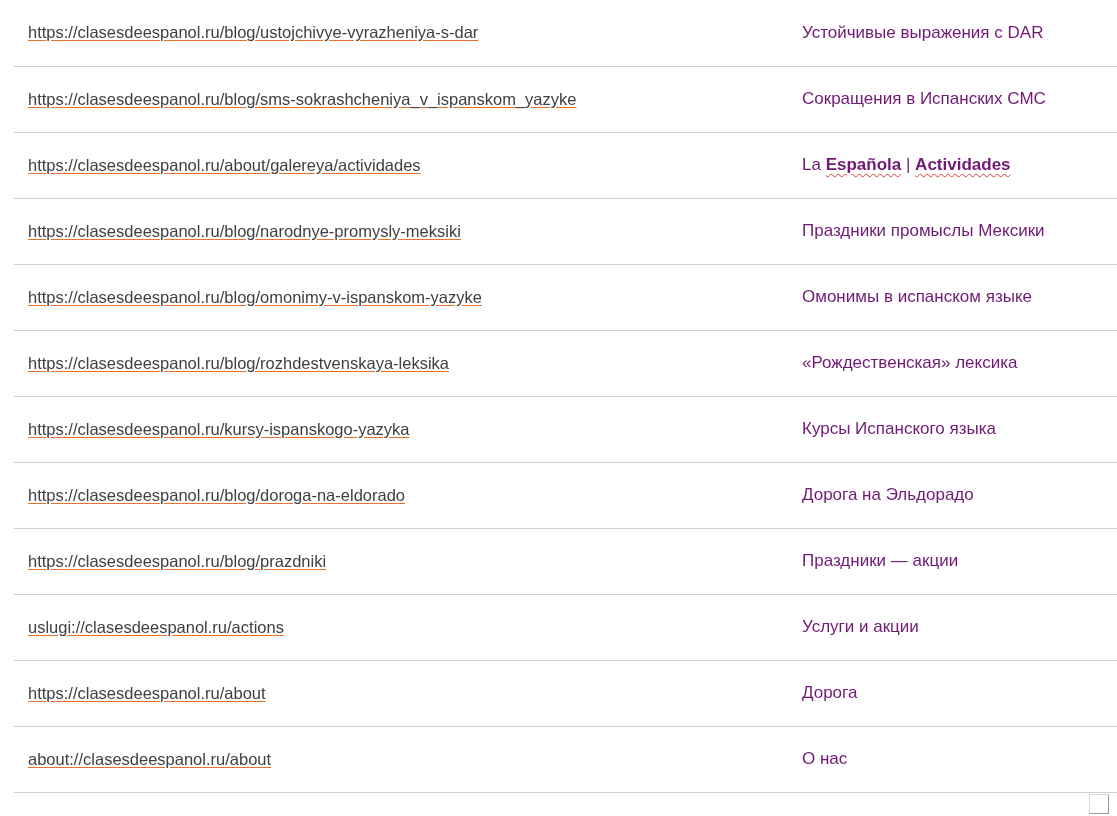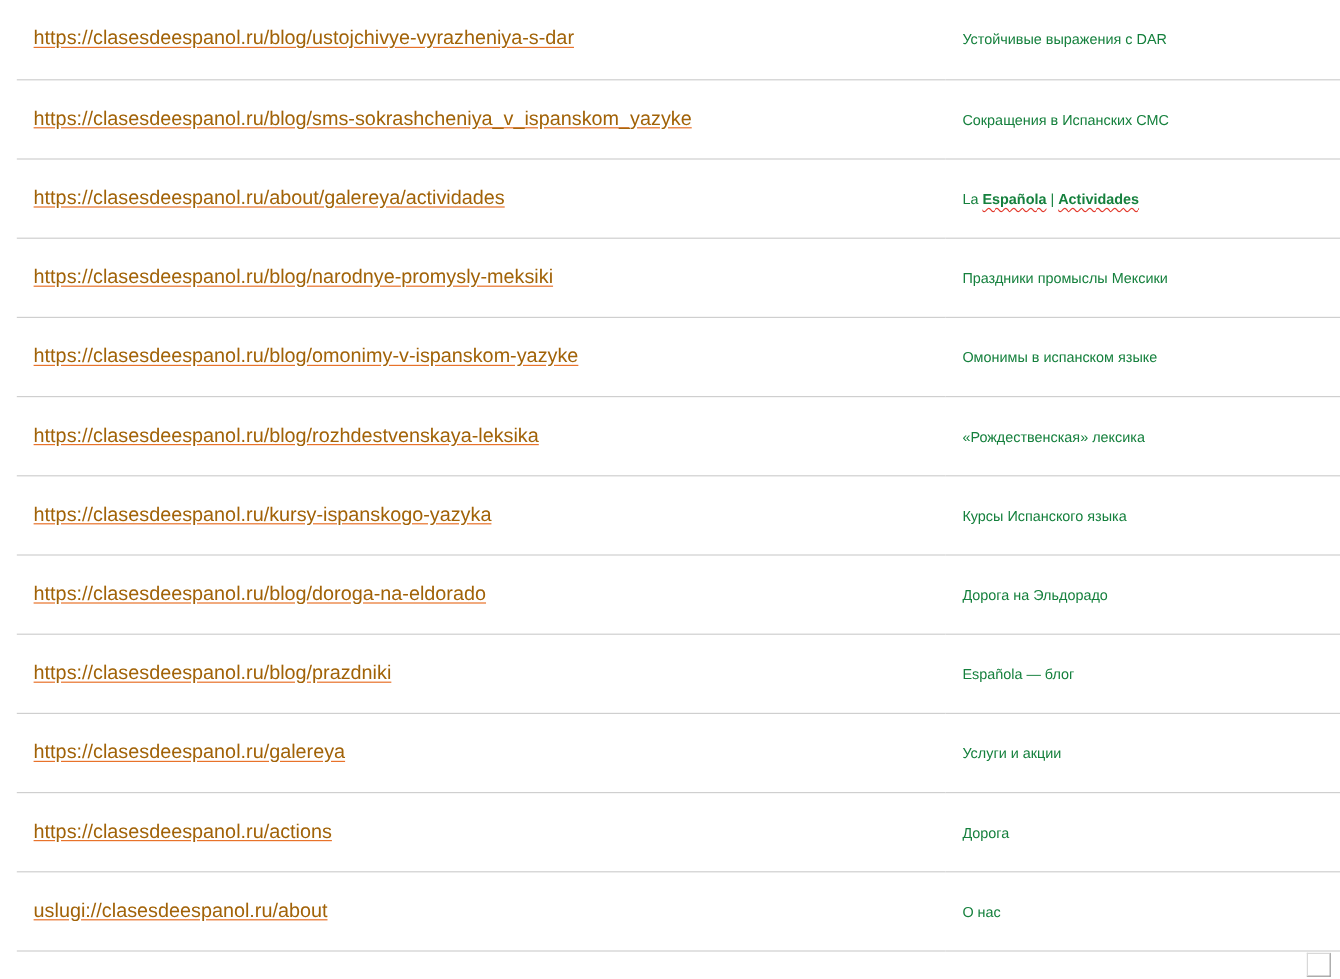--- a/index.html
+++ b/index.html
@@ -42,31 +42,31 @@
   }
   td.url-cell {
     width: 750px;
     border-right: 1px solid #cfcfcf;
   }
   td.title-cell {
     width: 340px;
     padding-left: 16px;
   }
   a.url-link {
-    color: #a16207;
+    color: #404040;
     text-decoration: underline;
     text-decoration-color: #e8722a;
     text-underline-offset: 2px;
     font-size: 16.5px;
     word-break: break-all;
     cursor: pointer;
   }
   .title-text {
-    color: #15803d;
-    font-size: 12px;
+    color: #701a75;
+    font-size: 17px;
     white-space: nowrap;
   }
   
   .squiggle {
     text-decoration: underline;
     text-decoration-style: wavy;
     text-decoration-color: #e23b2e;
     text-decoration-thickness: 1px;
     text-underline-offset: 3px;
     font-weight: bold;
@@ -162,45 +162,45 @@
         <td class="title-cell">
           <span class="title-text">Дорога на Эльдорадо</span>
         </td>
       </tr>
 
       <tr>
         <td class="url-cell">
           <a class="url-link">https://clasesdeespanol.ru/blog/prazdniki</a>
         </td>
         <td class="title-cell">
-          <span class="title-text">Española — блог</span>
-        </td>
-      </tr>
-
-      <tr>
-        <td class="url-cell">
-          <a class="url-link">https://clasesdeespanol.ru/galereya</a>
+          <span class="title-text">Праздники — акции</span>
+        </td>
+      </tr>
+
+      <tr>
+        <td class="url-cell">
+          <a class="url-link">uslugi://clasesdeespanol.ru/actions</a>
         </td>
         <td class="title-cell">
           <span class="title-text">Услуги и акции</span>
         </td>
       </tr>
 
       <tr>
         <td class="url-cell">
-          <a class="url-link">https://clasesdeespanol.ru/actions</a>
+          <a class="url-link">https://clasesdeespanol.ru/about</a>
         </td>
         <td class="title-cell">
           <span class="title-text">Дорога</span>
         </td>
       </tr>
 
       <tr>
         <td class="url-cell">
-          <a class="url-link">uslugi://clasesdeespanol.ru/about</a>
+          <a class="url-link">about://clasesdeespanol.ru/about</a>
         </td>
         <td class="title-cell">
           <span class="title-text">О нас</span>
         </td>
       </tr>
 
     </tbody>
   </table>
 
   <div class="resize-handle"></div>

